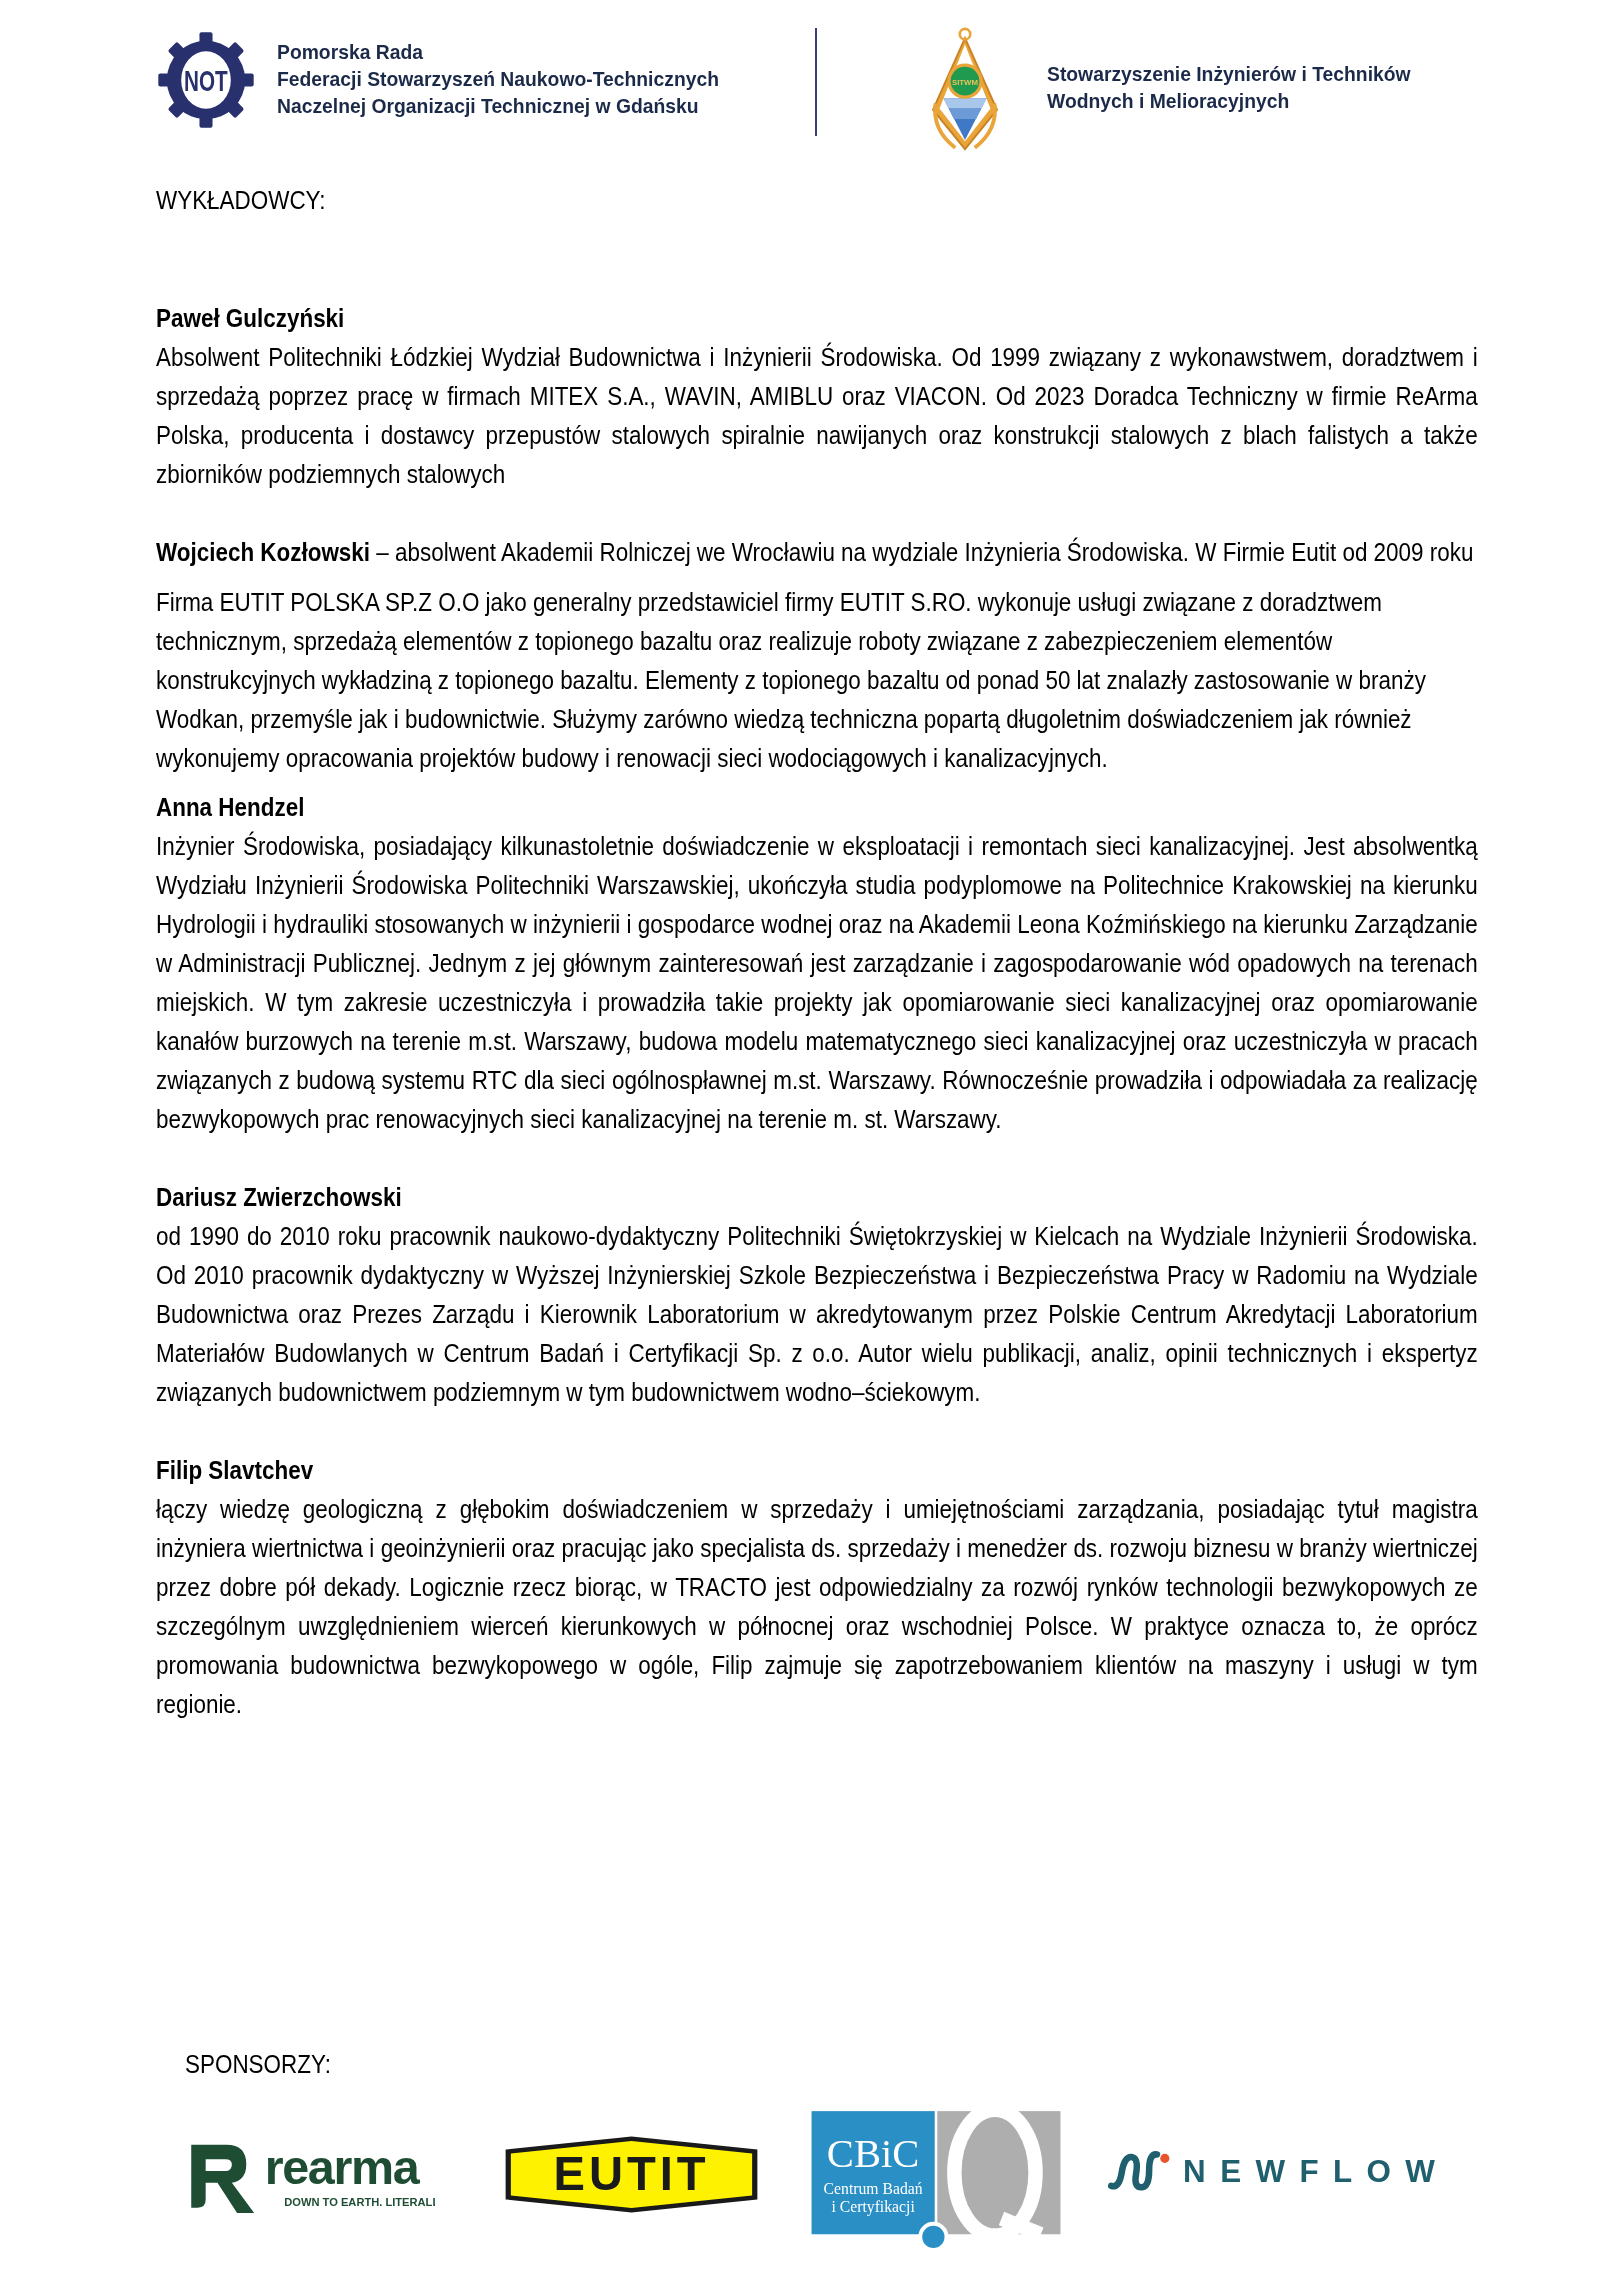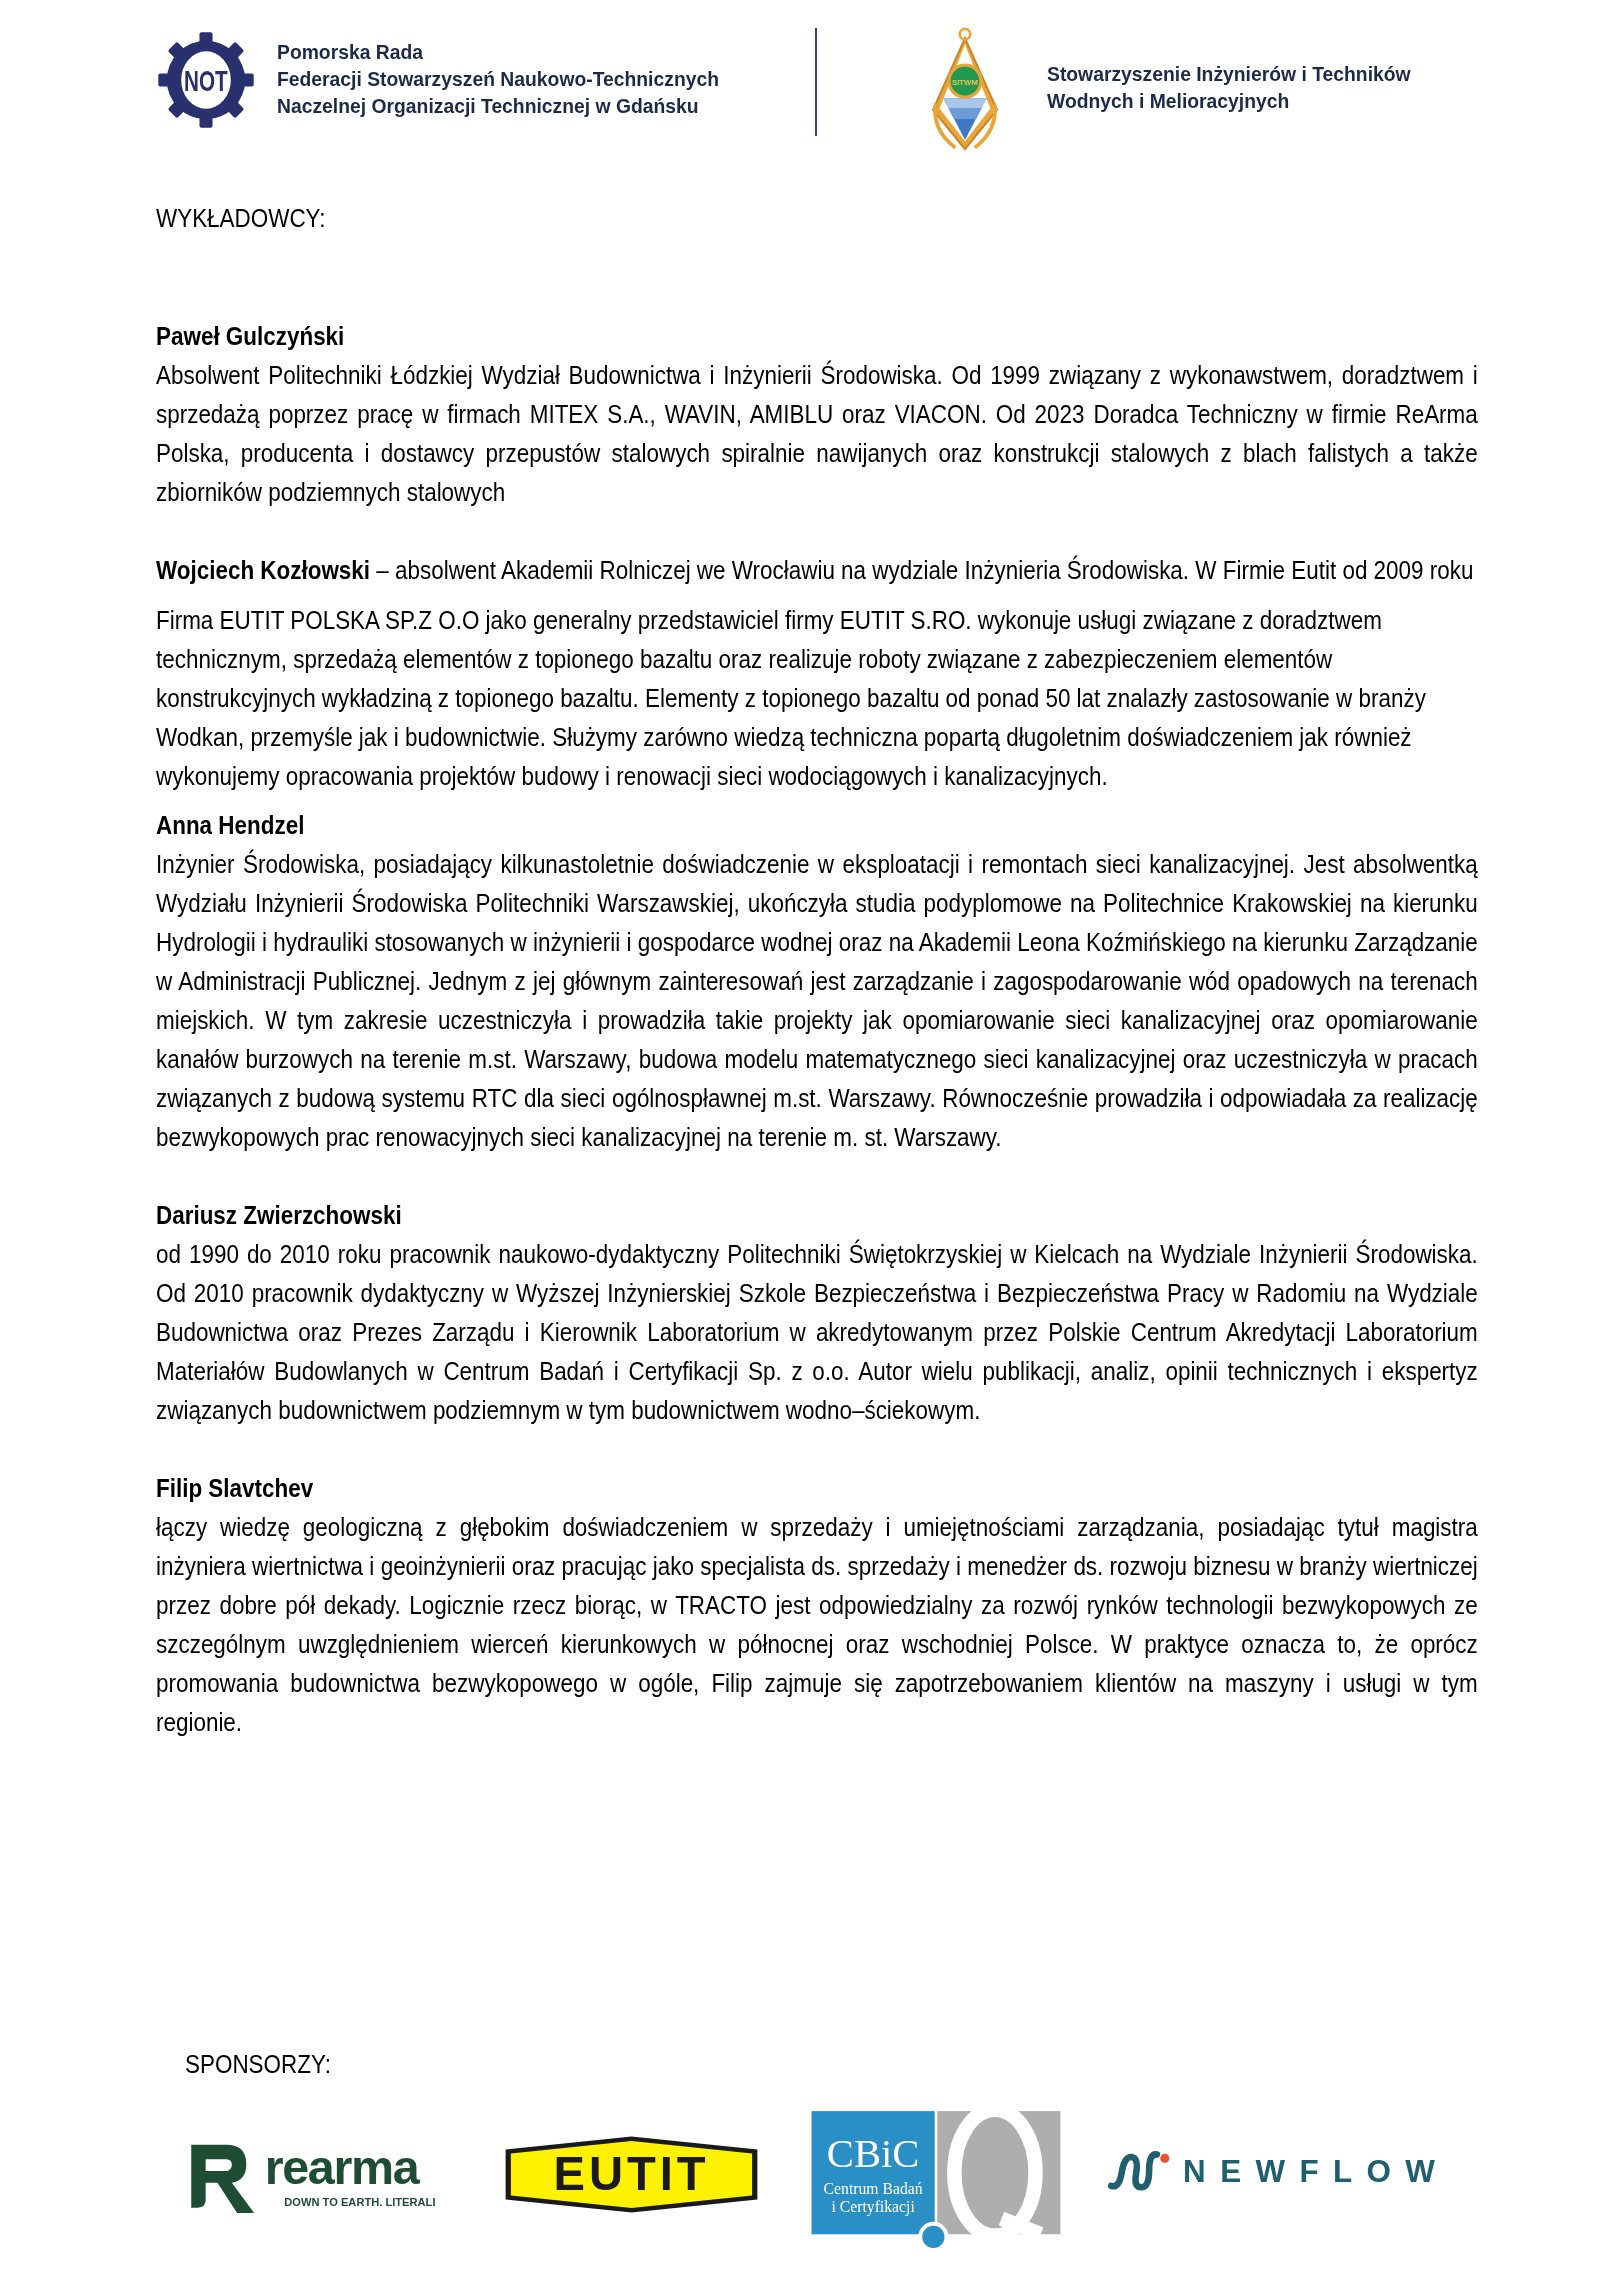--- a/index.html
+++ b/index.html
@@ -7,21 +7,21 @@
   .page { position: absolute; left: 0; top: 0; width: 1623px; height: 2295px; }
 
   
   .hdr-not { position: absolute; left: 157px; top: 31px; width: 98px; height: 98px; }
   .hdr-not-text { position: absolute; left: 277px; top: 38px; color: #1c2a4a; font-weight: bold; font-size: 21px; line-height: 27px; transform: scaleX(0.92); transform-origin: left top; white-space: nowrap; }
   .hdr-divider { position: absolute; left: 815px; top: 27.5px; width: 2px; height: 108px; background: #3a3f7a; }
   .hdr-sitwm { position: absolute; left: 929px; top: 25px; width: 72px; height: 128px; }
   .hdr-sitwm-text { position: absolute; left: 1047px; top: 60px; color: #1c2a4a; font-weight: bold; font-size: 21px; line-height: 27px; transform: scaleX(0.92); transform-origin: left top; white-space: nowrap; }
 
   
-  .content { position: absolute; left: 156px; top: 181px; width: 1322px; margin-top: 18px; }
+  .content { position: absolute; left: 156px; top: 181px; width: 1322px; }
   .label-upper { font-size: 25.5px; line-height: 39px; transform: scaleX(0.88); transform-origin: left top; white-space: nowrap; }
   .block { position: relative; width: 1322px; }
   .name { font-weight: bold; font-size: 25.5px; line-height: 39px; }
   .para { font-size: 25.5px; line-height: 39px; text-align: justify; text-align-last: left; }
   .cond { width: 1502px; transform: scaleX(0.88); transform-origin: left top; }
   .cond.para, .cond .para { }
   .p-left { text-align: left; }
 
   
   .sponsors-label { position: absolute; left: 185px; top: 2049px; font-size: 25.5px; line-height: 31px; transform: scaleX(0.88); transform-origin: left top; white-space: nowrap; }

